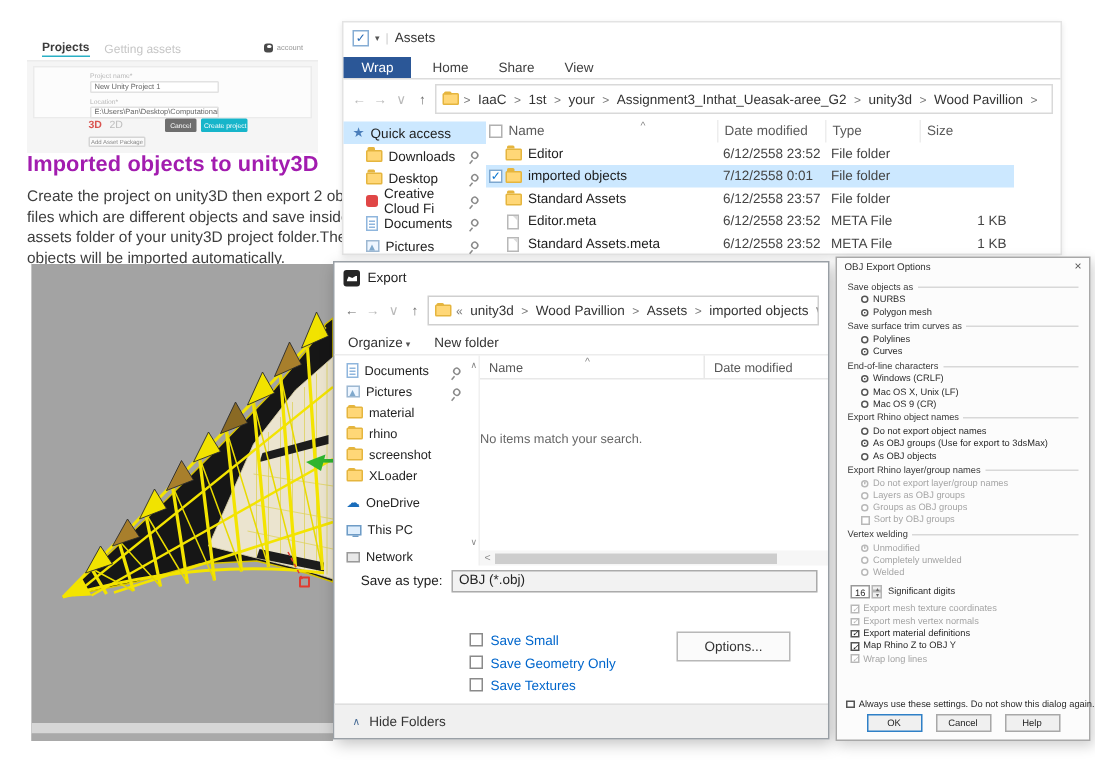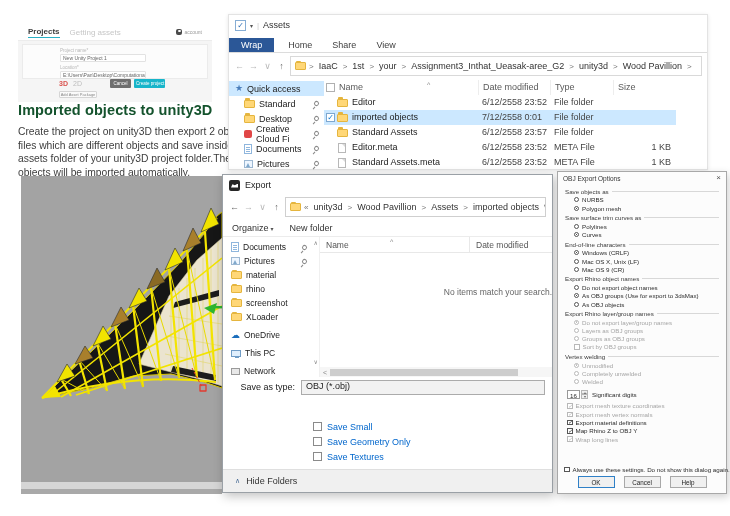--- a/index.html
+++ b/index.html
@@ -20,21 +20,21 @@
 .uinput{position:absolute;left:37px;width:86px;height:8px;background:#fff;border:1px solid #e2e2e2;border-radius:1px;font-size:5px;line-height:6.5px;padding:0 2px;color:#666;white-space:nowrap;overflow:hidden;display:flex;align-items:center}
 .u3d{position:absolute;left:41px;top:39px;font-size:7px;font-weight:bold;color:#d9534f}
 .u2d{position:absolute;left:55px;top:39px;font-size:7px;color:#bdbdbd}
 .ubtn{position:absolute;top:38px;height:9px;border:none;color:#fff;font-size:4.5px;font-family:inherit;border-radius:1px;white-space:nowrap;overflow:hidden;padding:0 2px}
 .ucancel{left:92px;width:21px;background:#6e6e6e}
 .ucreate{left:116px;width:31px;background:#17b5ca}
 .uaddasset{position:absolute;left:41px;top:50px;width:38px;height:7px;background:#fafafa;border:1px solid #d5d5d5;border-radius:1px;font-size:4px;color:#8a8a8a;font-family:inherit;white-space:nowrap;overflow:hidden;padding:0}
 
 
 #article{position:absolute;left:18px;top:102px;width:216px}
-#article h1{font-size:14.5px;color:#14532d;margin-bottom:7px;letter-spacing:.1px}
+#article h1{font-size:14.5px;color:#a21caf;margin-bottom:7px;letter-spacing:.1px}
 #article p{font-size:10.3px;line-height:1.33;color:#3d3d3d}
 
 
 #viewport{position:absolute;left:21px;top:176px;width:201px;height:318px;background:#a3a3a3}
 #viewport svg{display:block}
 
 
 .mini-folder{width:11px;height:8px;background:#ffd777;border:1px solid #e5b53e;border-radius:1px;position:relative;flex:none}
 .mini-folder::before{content:"";position:absolute;top:-2.5px;left:0;width:4.5px;height:2px;background:#e5b53e;border-radius:1px 1px 0 0}
 .file-ico{width:8px;height:10px;background:#fff;border:1px solid #b8b8b8;position:relative;flex:none}
@@ -104,21 +104,21 @@
 .xsbi{height:14px;display:flex;align-items:center;gap:4px;padding-left:8px;color:#222}
 .xsbi .pin-ico{margin-left:auto;margin-right:12px}
 .xsbi.gap{margin-top:4px}
 .xsb-up{position:absolute;right:1px;top:2px;font-size:6px;color:#888}
 .xsb-dn{position:absolute;right:1px;bottom:12px;font-size:6px;color:#888}
 .xlist{flex:1;position:relative;border-left:1px solid #f0f0f0}
 .xlh{height:16px;display:flex;border-bottom:1px solid #e8e8e8;font-size:8.5px;color:#555}
 .xlh .c1{width:150px;border-right:1px solid #e8e8e8;padding-left:6px;line-height:16px;position:relative}
 .xlh .c2{flex:1;padding-left:6px;line-height:16px}
 .xsort{position:absolute;left:70px;top:-3px;font-size:7px;color:#888}
-.xempty{position:absolute;top:50px;left:0;right:0;text-align:right;color:#666;font-size:8.5px}
+.xempty{position:absolute;top:50px;left:0;right:0;text-align:left;color:#666;font-size:8.5px}
 .xhscroll{position:absolute;bottom:0;left:0;right:0;height:10px;background:#f6f6f6;display:flex;align-items:center;font-size:7px;color:#888}
 .xhscroll .la{width:10px;text-align:center}
 .xthumb{height:7px;width:188px;background:#cdcdcd}
 .xfields{position:absolute;top:204px;left:0;right:0}
 .frow{height:16px;display:flex;align-items:center;margin-bottom:6px}
 .flabel{width:78px;text-align:right;padding-right:6px;font-size:9px;color:#222}
 .fninput{flex:1;margin-right:7px;height:15px;border:1px solid #2f80c7;display:flex;align-items:center;padding:0 3px;font-size:9px;background:#fff}
 .selhl{background:#3297fd;color:#fff;padding:0 1px}
 .fcombo{flex:1;margin-right:7px;height:15px;border:1px solid #ababab;background:#f2f2f2;display:flex;align-items:flex-start;padding:0 4px;font-size:9px;color:#222}
 .xopts{position:absolute;top:244px;left:90px}
@@ -272,21 +272,21 @@
     </div>
   </div>
   <div class="emain">
     <div class="esb">
       <div class="sbi active">
         <span class="star-ico">★</span>
         <span>Quick access</span>
       </div>
       <div class="sbi sub">
         <span class="mini-folder"></span>
-        <span>Standard</span>
+        <span>Downloads</span>
         <span class="pin-ico"></span>
       </div>
       <div class="sbi sub">
         <span class="mini-folder"></span>
         <span>Desktop</span>
         <span class="pin-ico"></span>
       </div>
       <div class="sbi sub">
         <span class="cc-ico"></span>
         <span>Creative Cloud Fi</span>
@@ -451,20 +451,21 @@
       </div>
     <div class="xcb-row">
         <span class="xcb"></span>
         <span>Save Geometry Only</span>
       </div>
     <div class="xcb-row">
         <span class="xcb"></span>
         <span>Save Textures</span>
       </div>
   </div>
+  <button class="options-btn">Options...</button>
   <div class="xbottom">
     <span class="hf-chev">∧</span>
     <span>Hide Folders</span>
   </div>
 </div>
 
 <div id="obj-dlg">
   <div class="otitle">
     <span>OBJ Export Options</span>
     <span class="oclose">×</span>

